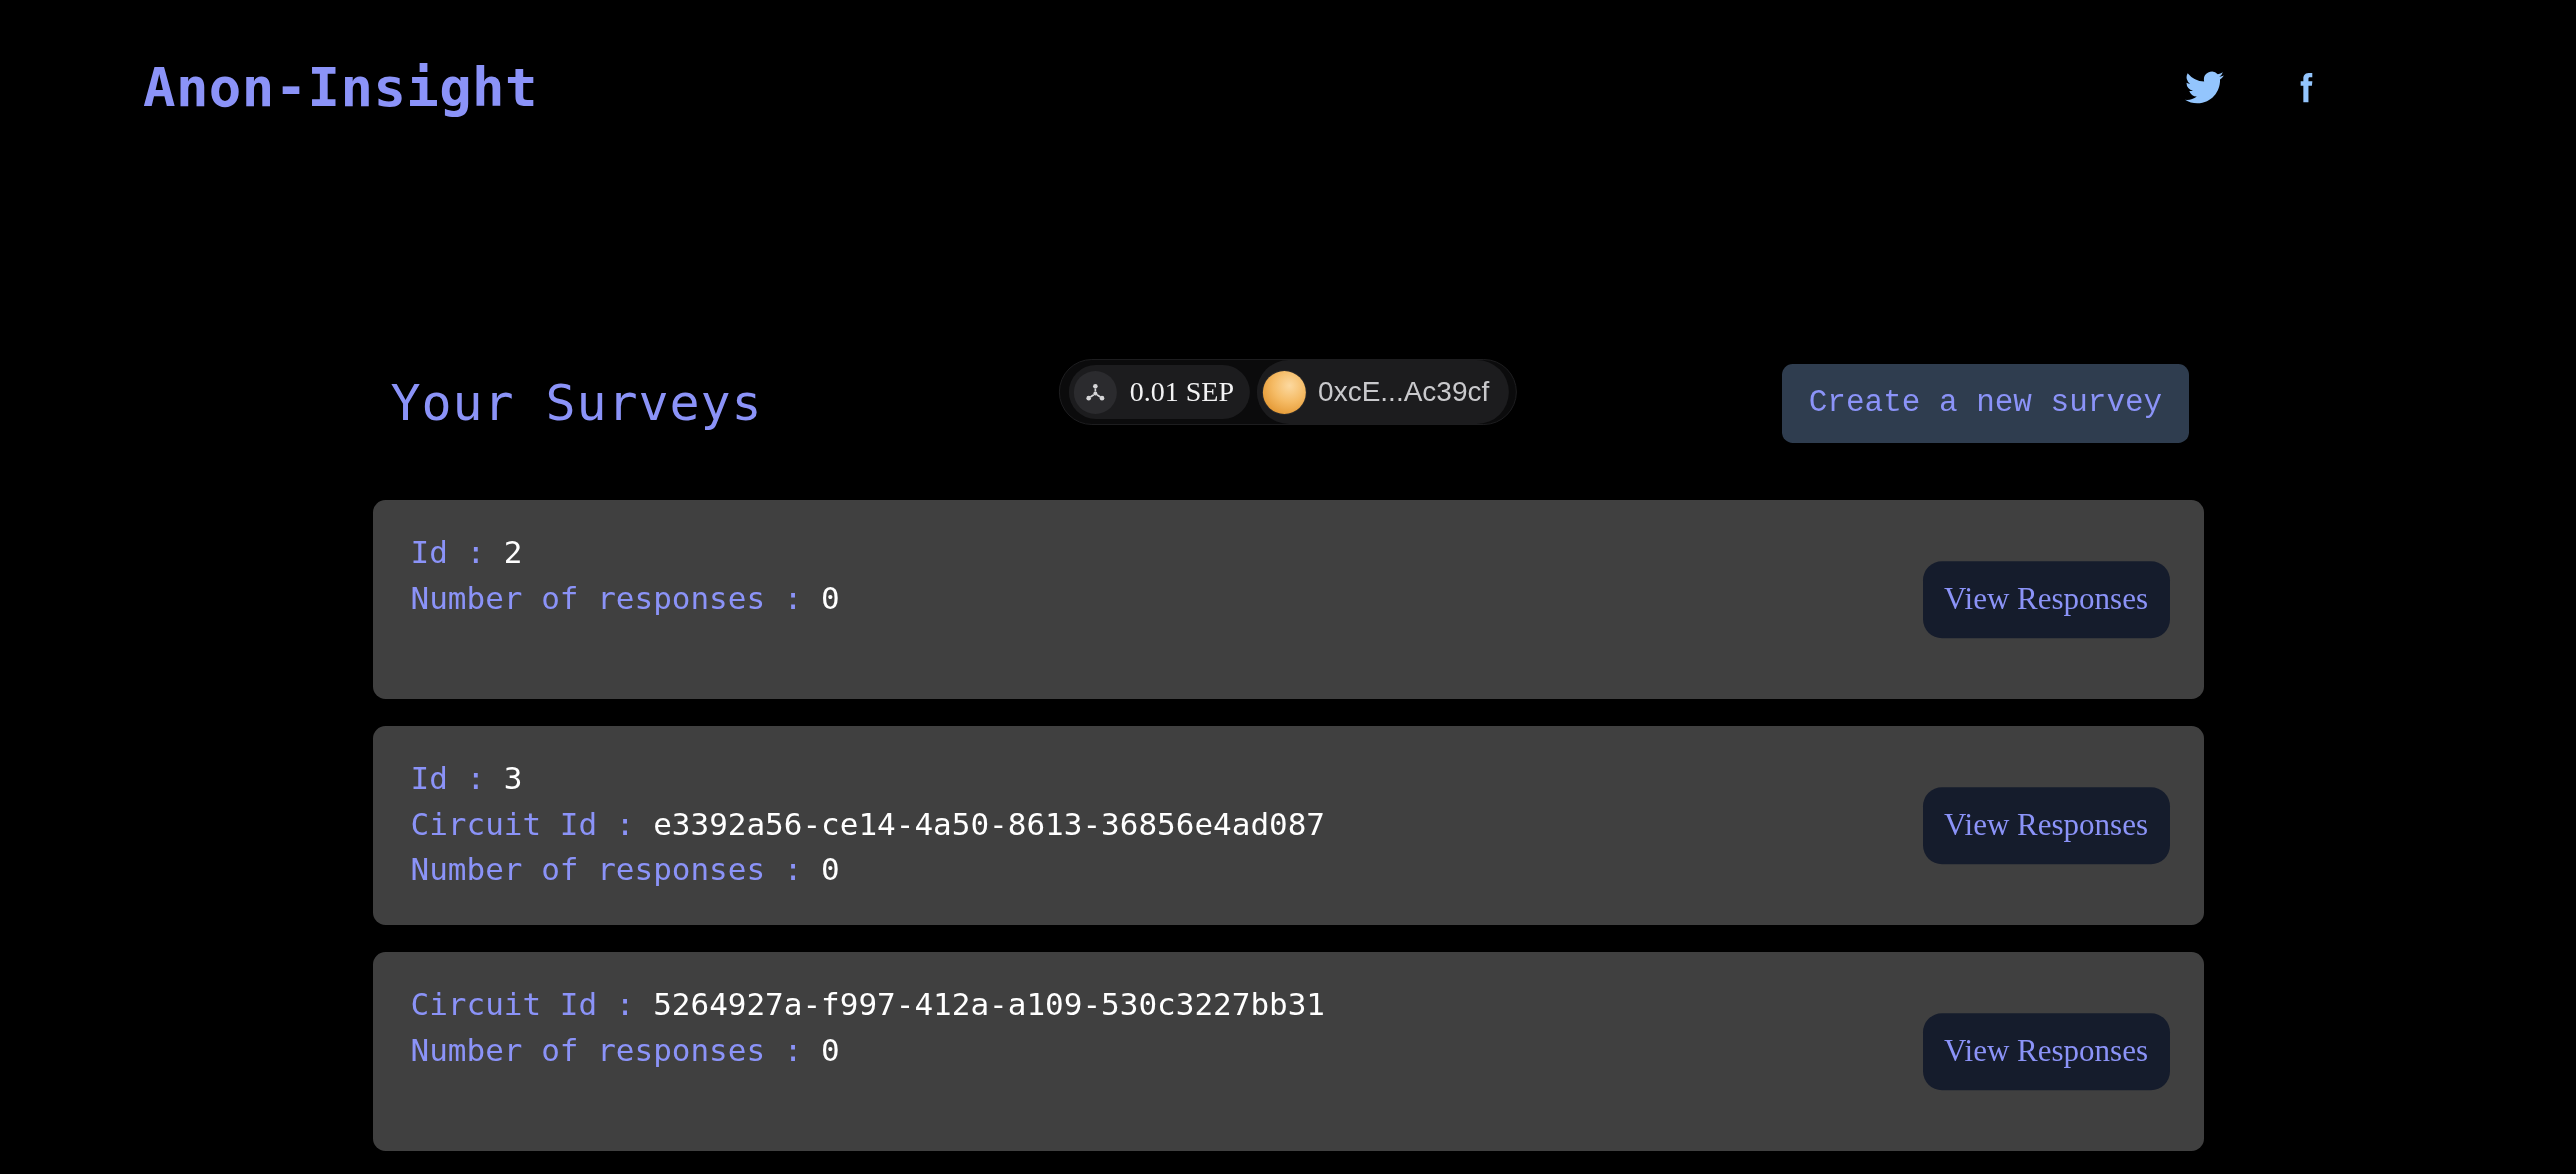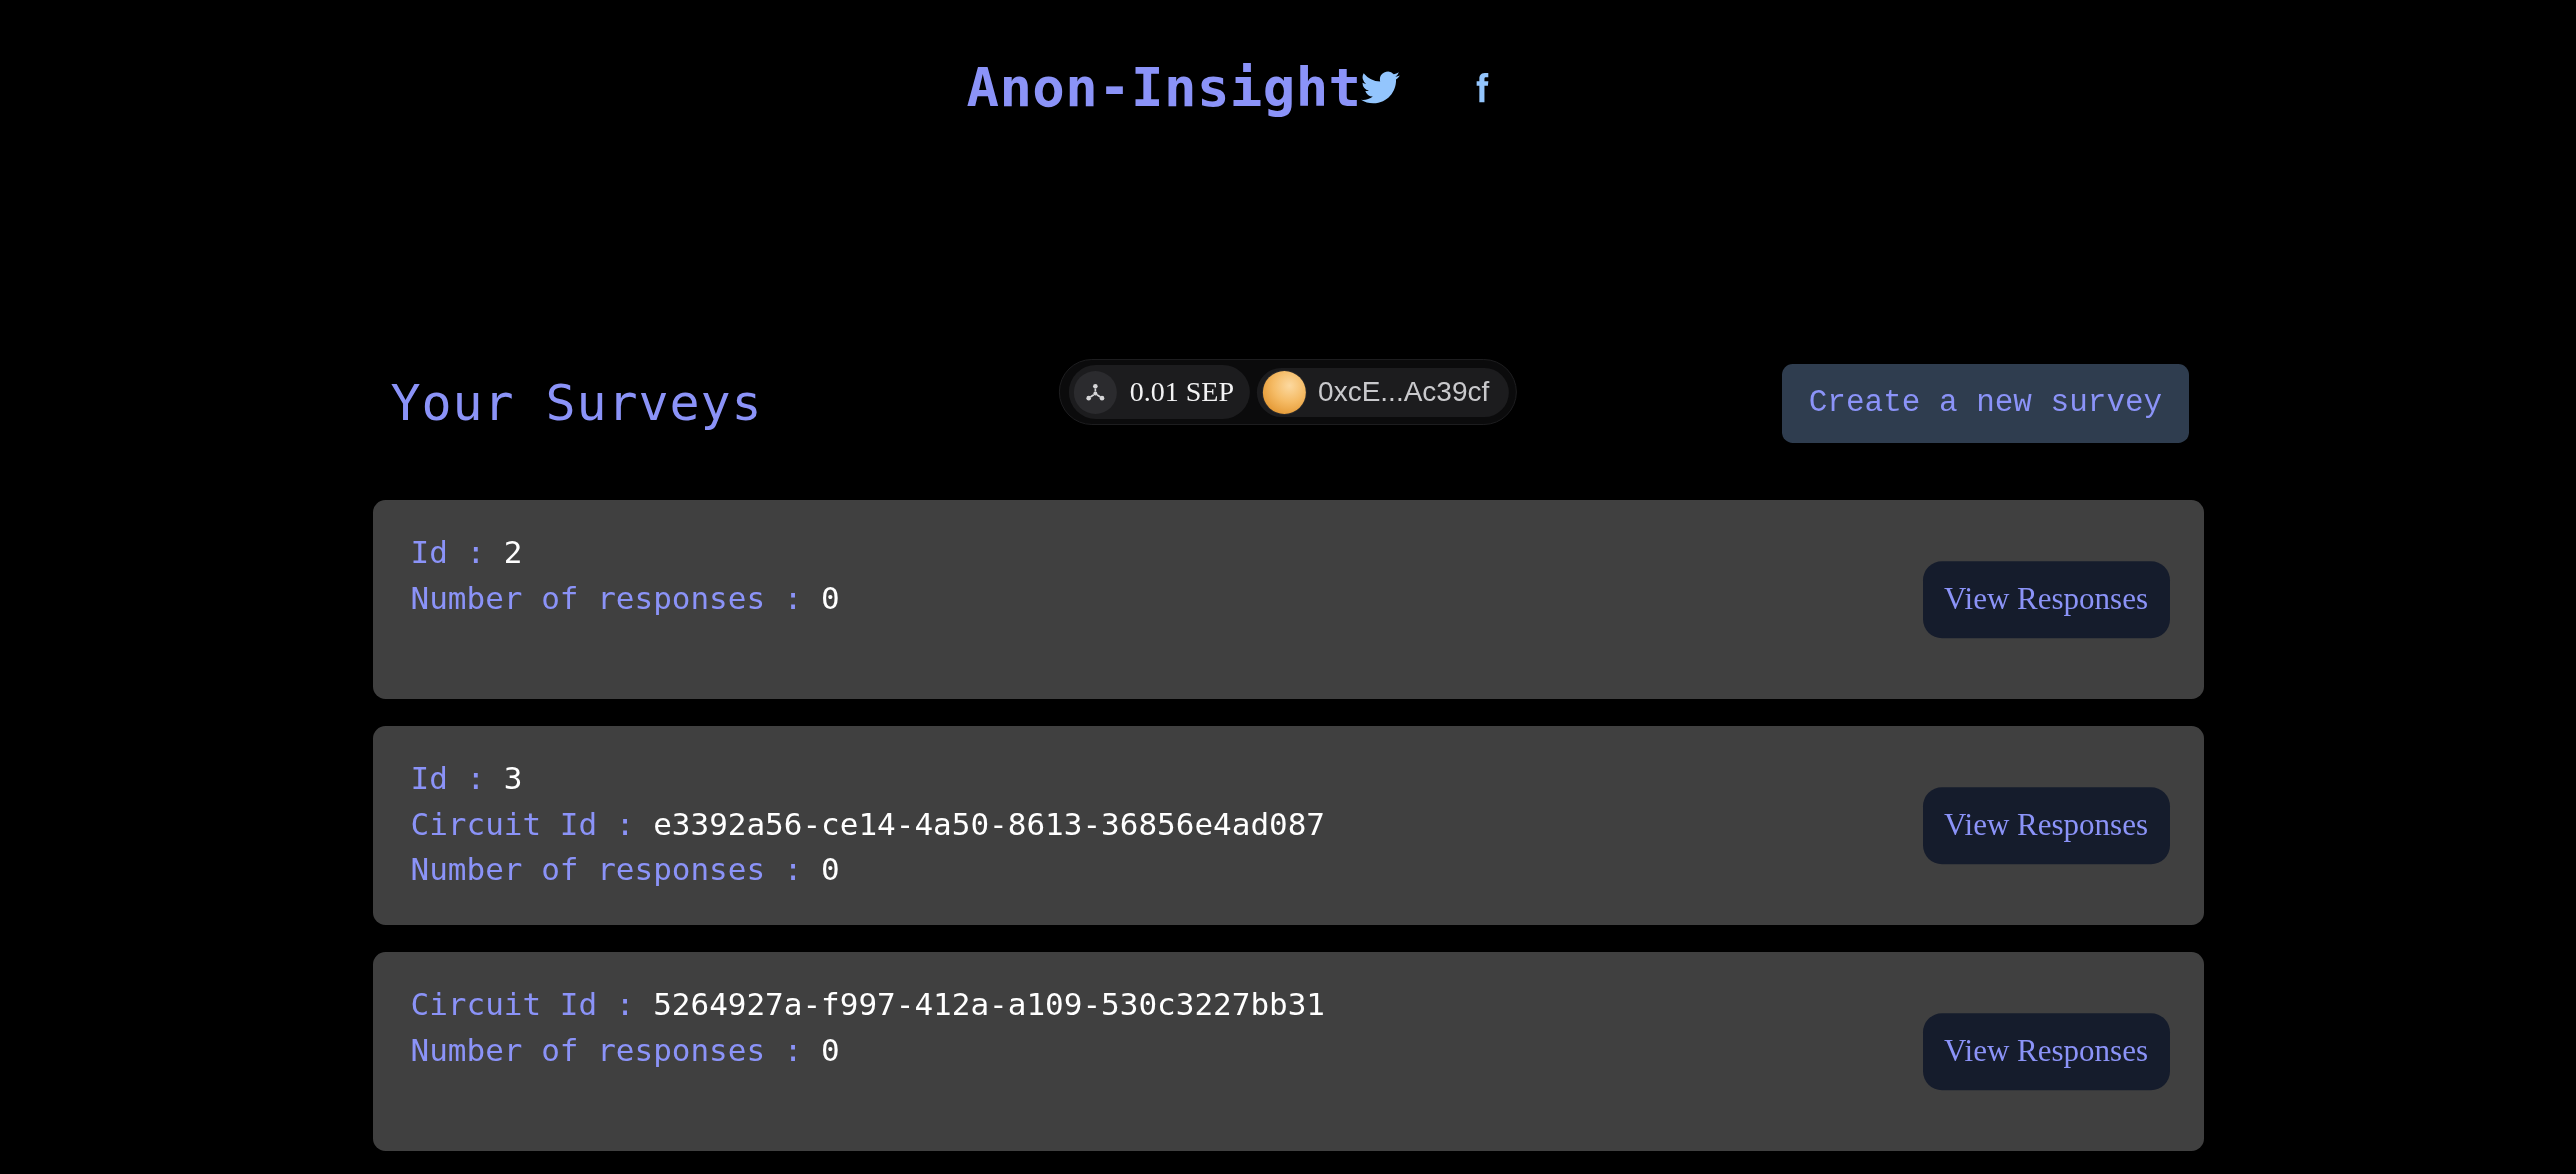--- a/index.html
+++ b/index.html
@@ -14,21 +14,21 @@
   }
 
   
   .site-header{
     position: absolute;
     top: 0; left: 0;
     width: 2576px;
     height: 175px;
     display: flex;
     align-items: center;
-    justify-content: center;
+    justify-content: space-between;
     padding: 0 134px 0 143px;
   }
 
   .brand{
     font-family: "DejaVu Sans Mono", "Liberation Mono", monospace;
     font-size: 54px;
     font-weight: 700;
     letter-spacing: 0.4px;
     color: #8b93f8;
     line-height: 1;
@@ -120,21 +120,21 @@
     font-weight: 500;
     color: #f2f2f3;
     white-space: nowrap;
   }
   .addr-chip{
     display:flex;
     align-items:center;
     gap: 12.5px;
     background: #1c1c1e;
     border-radius: 36px;
-    height: 49px;
+    height: 64px;
     padding: 0 19.7px 0 5.4px;
     margin-left: 3.6px;
   }
   .avatar{
     width: 43px; height: 43px;
     border-radius: 50%;
     flex: none;
     background: radial-gradient(circle at 62% 34%, #fcd9a0 0%, #f5bb65 42%, #e59a36 78%, #d98a28 100%);
     box-shadow: 0 0 0 0.9px rgba(255,255,255,0.06);
   }

